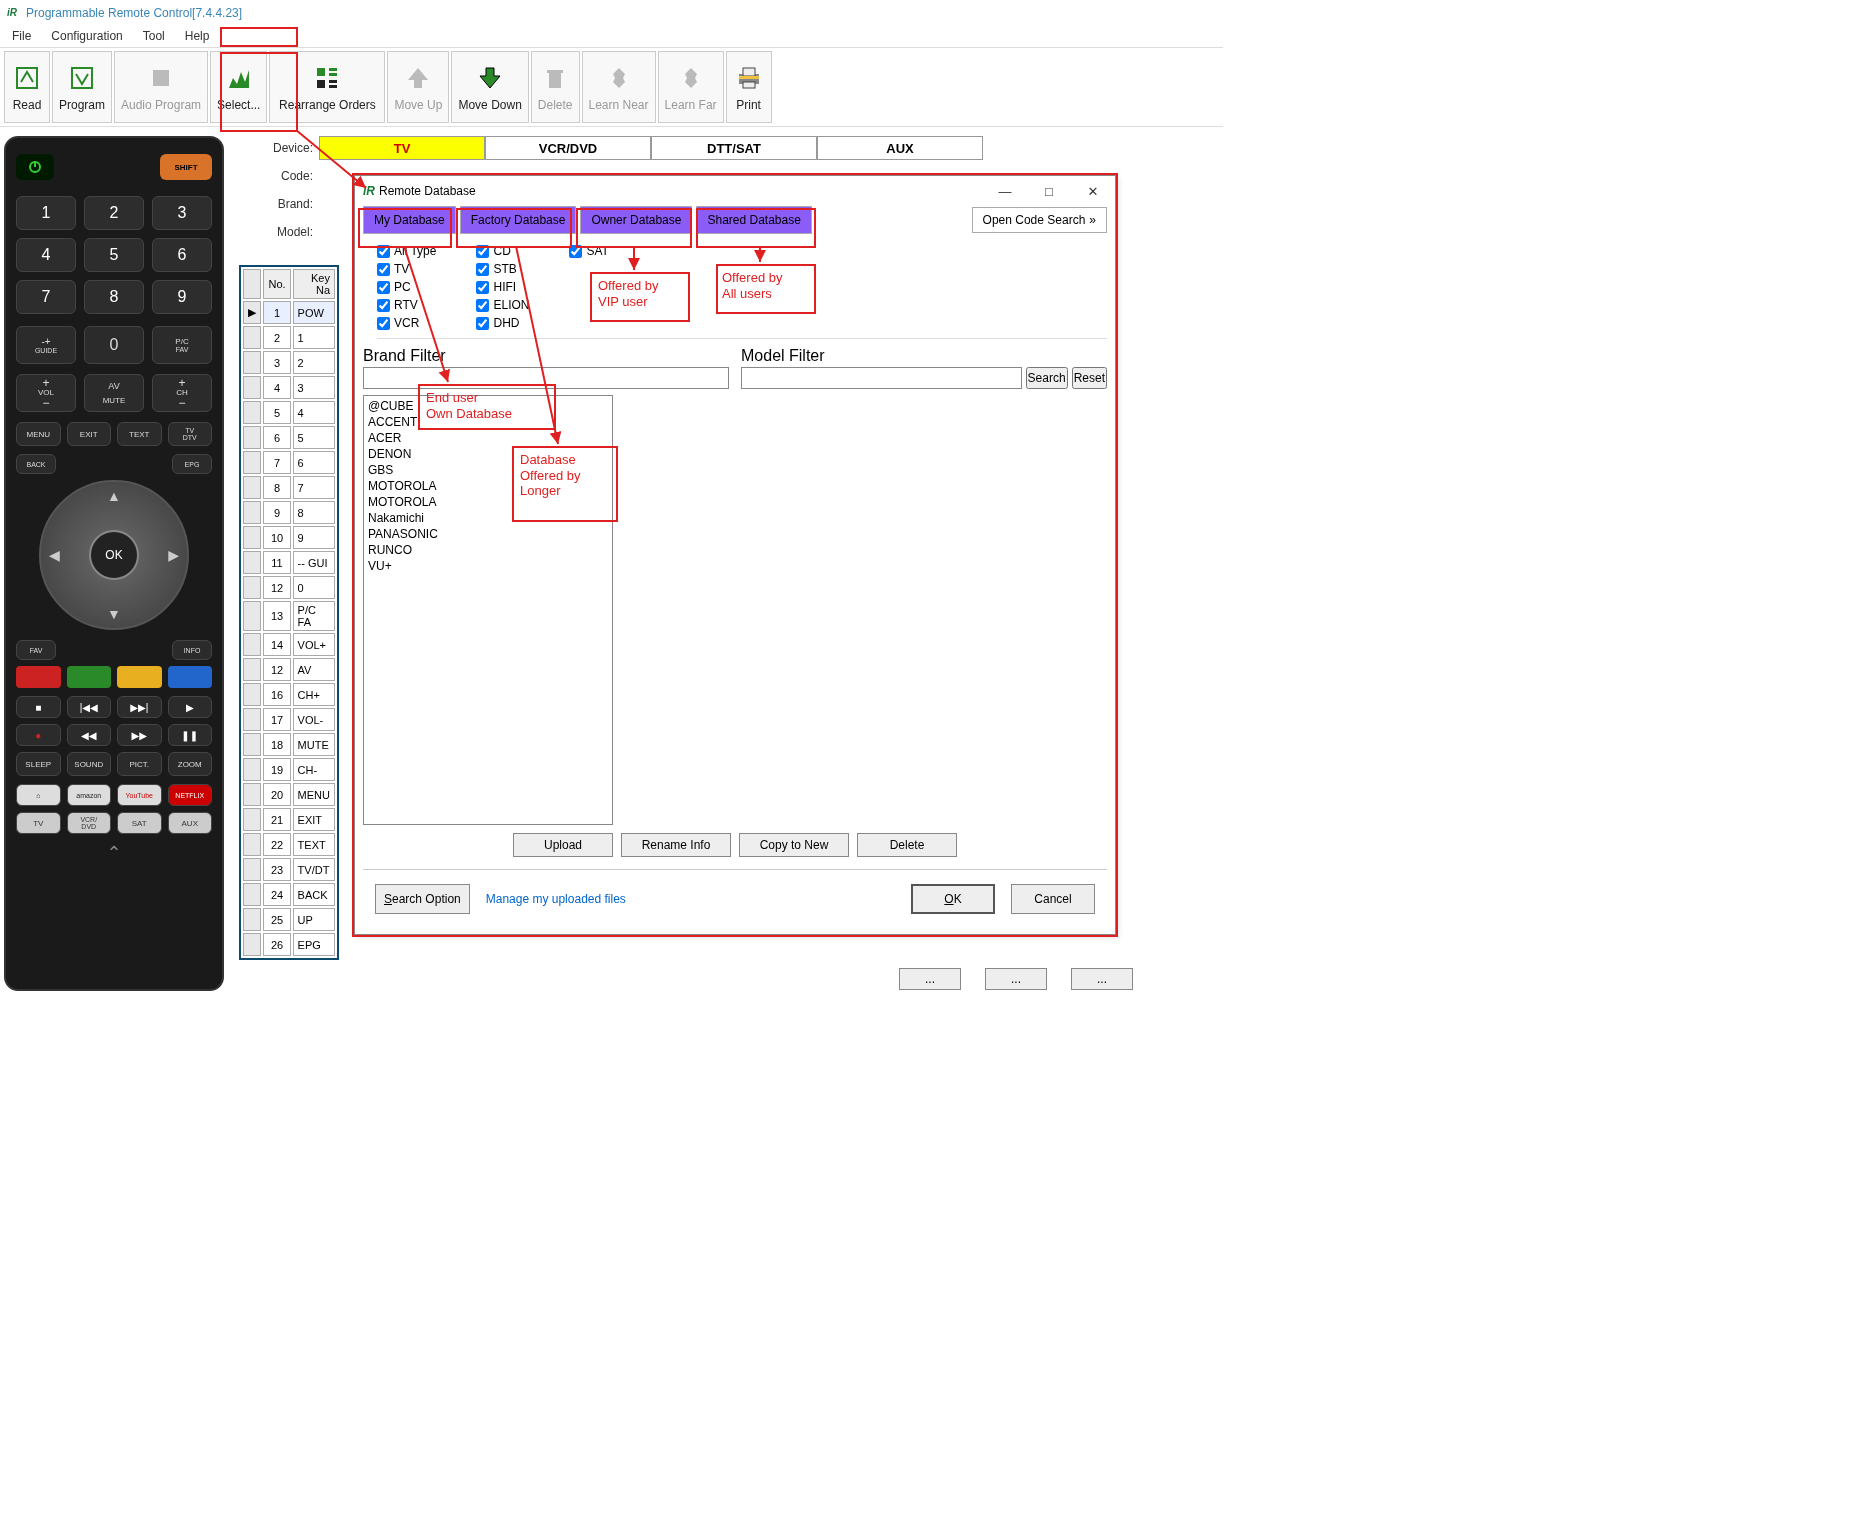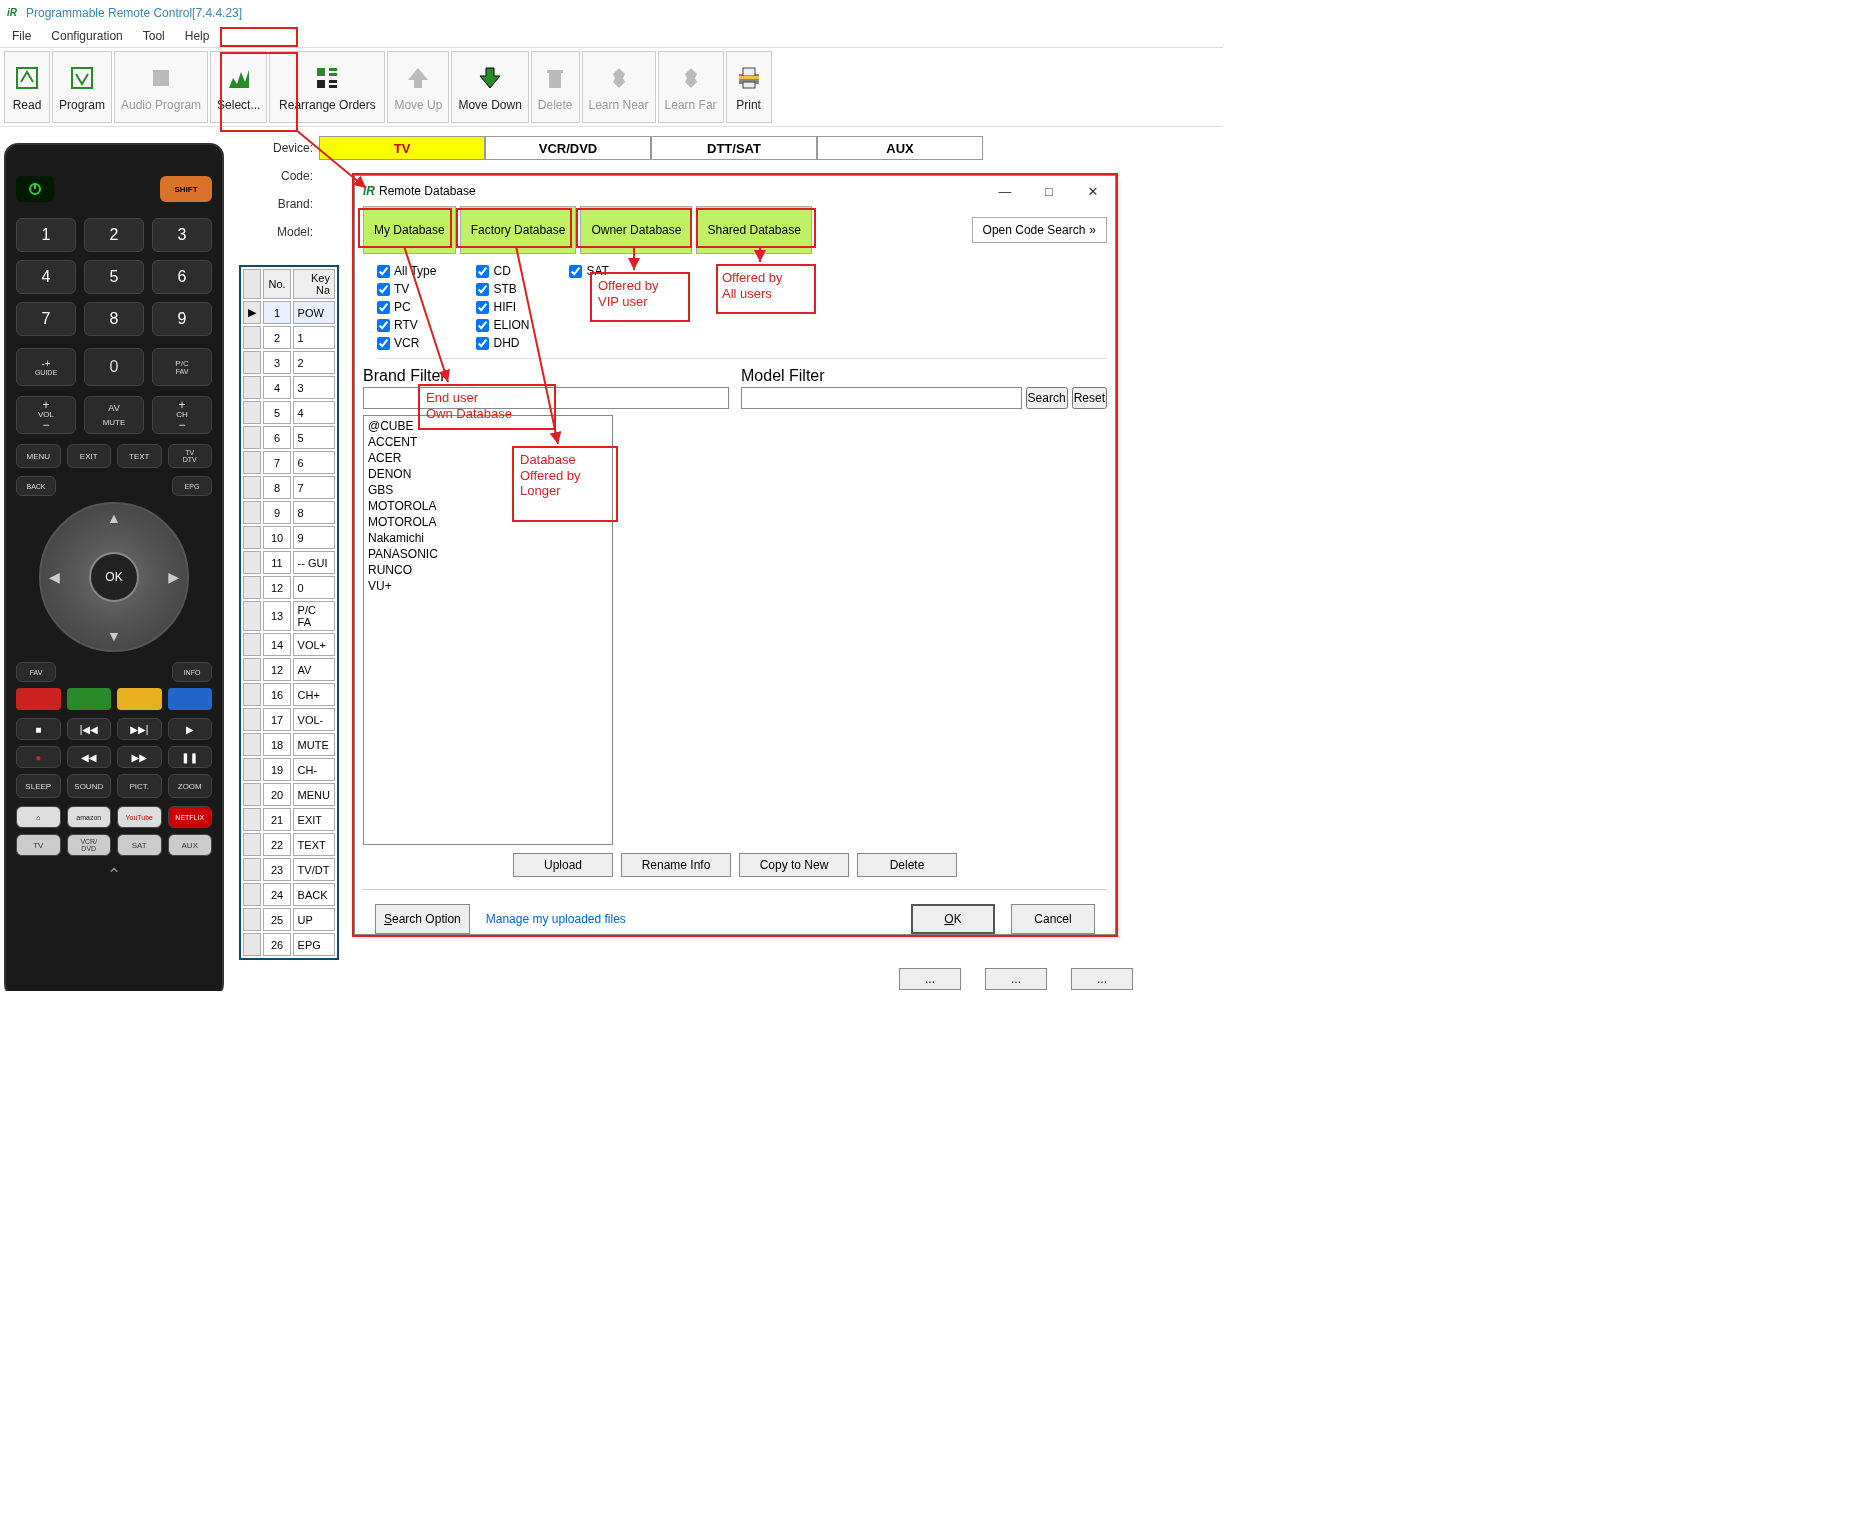--- a/index.html
+++ b/index.html
@@ -10,21 +10,21 @@
 .menubar{height:22px;display:flex;align-items:center;gap:20px;padding-left:12px;color:#333;}
 .menubar span{cursor:default;}
 .toolbar{height:80px;border-top:1px solid #ddd;border-bottom:1px solid #ddd;display:flex;align-items:center;padding:4px;gap:2px;}
 .tbtn{display:flex;flex-direction:column;align-items:center;justify-content:center;min-width:44px;height:72px;border:1px solid #ccc;background:#f8f8f8;cursor:default;padding:2px 6px;color:#222;font-size:11px;}
 .tbtn.wide{min-width:92px;}
 .tbtn.xwide{min-width:116px;}
 .tbtn.disabled{color:#999;}
 .tbtn .ticon{width:32px;height:32px;margin-bottom:4px;display:flex;align-items:center;justify-content:center;}
 .content{position:relative;display:flex;height:865px;}
 .remote-img{width:235px;margin-left:4px;}
-.remote{width:220px;height:855px;background:#1a1a1a;border-radius:14px;margin-top:16px;position:relative;border:2px solid #333;padding:31px 10px;}
+.remote{width:220px;height:855px;background:#1a1a1a;border-radius:14px;margin-top:9px;position:relative;border:2px solid #333;padding:16px 10px;}
 .rbtn{background:#2b2b2b;border-radius:6px;color:#ddd;font-size:9px;text-align:center;display:flex;align-items:center;justify-content:center;border:1px solid #444;}
 .remote .toprow{display:flex;justify-content:space-between;margin-bottom:16px;}
 .remote .pwr{width:38px;height:26px;background:#001a00;border-radius:6px;display:flex;align-items:center;justify-content:center;}
 .remote .shift{width:52px;height:26px;background:#d9732a;border-radius:6px;color:#000;font-size:8px;display:flex;align-items:center;justify-content:center;font-weight:bold;}
 .numgrid{display:grid;grid-template-columns:repeat(3,1fr);gap:8px;margin-bottom:12px;}
 .numgrid .rbtn{height:34px;font-size:16px;color:#fff;background:#2d2d2d;}
 .row3{display:grid;grid-template-columns:repeat(3,1fr);gap:8px;margin-bottom:10px;}
 .row3 .rbtn{height:38px;flex-direction:column;line-height:1;}
 .row4{display:grid;grid-template-columns:repeat(4,1fr);gap:6px;margin-bottom:8px;}
 .row4 .rbtn{height:24px;font-size:8px;}
@@ -52,21 +52,21 @@
 .keytable .rownum{width:26px;text-align:center;}
 .keytable .indicator{width:12px;background:#e8e8e8;}
 
 .dialog{position:absolute;top:175px;left:354px;width:762px;height:760px;background:#fff;border:1px solid #888;border-top:1px solid #888;box-shadow:2px 2px 6px rgba(0,0,0,0.15);z-index:20;}
 .dialog.redbox{outline:2px solid #e02020;}
 .dlg-title{height:30px;display:flex;align-items:center;padding-left:8px;font-size:13px;}
 .dlg-title .spacer{flex:1;}
 .dlg-title .winbtn{width:44px;height:28px;display:flex;align-items:center;justify-content:center;font-size:13px;color:#333;}
 .dlg-body{padding:0 8px;position:relative;}
 .dbtabs{display:flex;gap:4px;align-items:center;}
-.dbtab{border:1px solid #aaa;background:#bef264;padding:16px 10px;font-size:12px;position:relative;}
+.dbtab{border:1px solid #aaa;background:#8b5cf6;padding:6px 10px;font-size:12px;position:relative;}
 .ocs{margin-left:auto;border:1px solid #aaa;padding:5px 10px;display:flex;align-items:center;gap:4px;font-size:12px;}
 .typechecks{display:flex;gap:40px;margin:10px 0 8px 14px;border:1px solid #ddd;border-top:none;border-left:none;border-right:none;padding-bottom:8px;}
 .typechecks .col{display:flex;flex-direction:column;gap:4px;}
 .typechecks label{display:flex;align-items:center;gap:4px;font-size:12px;}
 .filters{display:flex;gap:12px;}
 .filterbox{flex:1;}
 .filterbox .flabel{font-size:16px;margin-bottom:2px;display:block;}
 .filterbox input{width:100%;height:22px;border:1px solid #888;padding:0 4px;}
 .filters .btns button,.dlg-bottom button,.dlg-actions button{border:1px solid #888;background:#eee;height:24px;padding:0 12px;font-size:12px;}
 .lists{display:flex;gap:12px;margin-top:6px;height:430px;}

